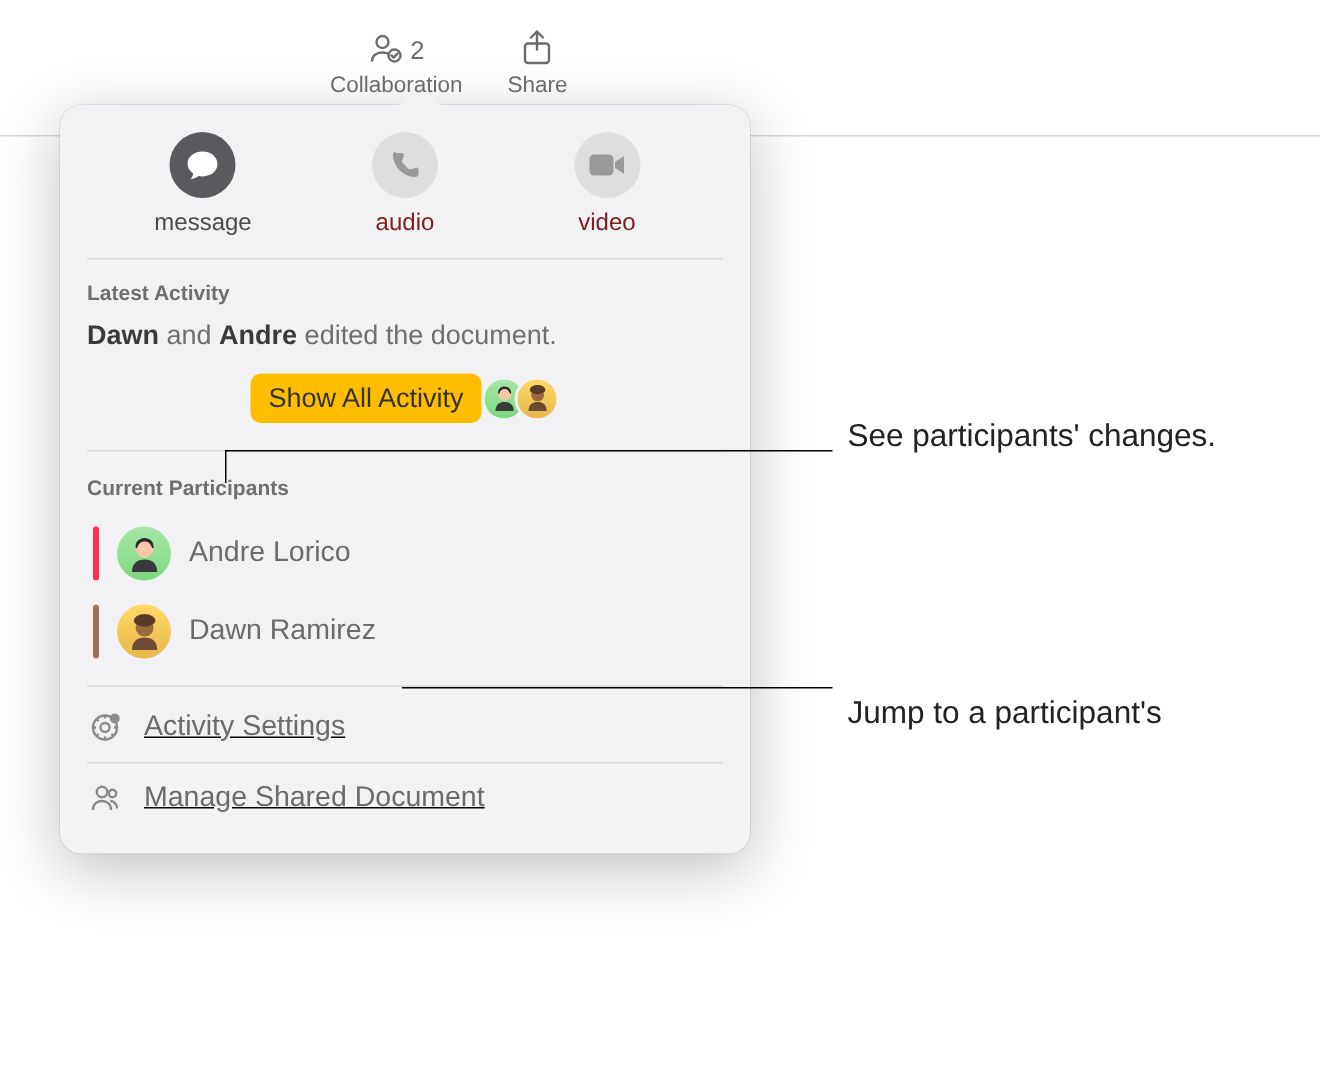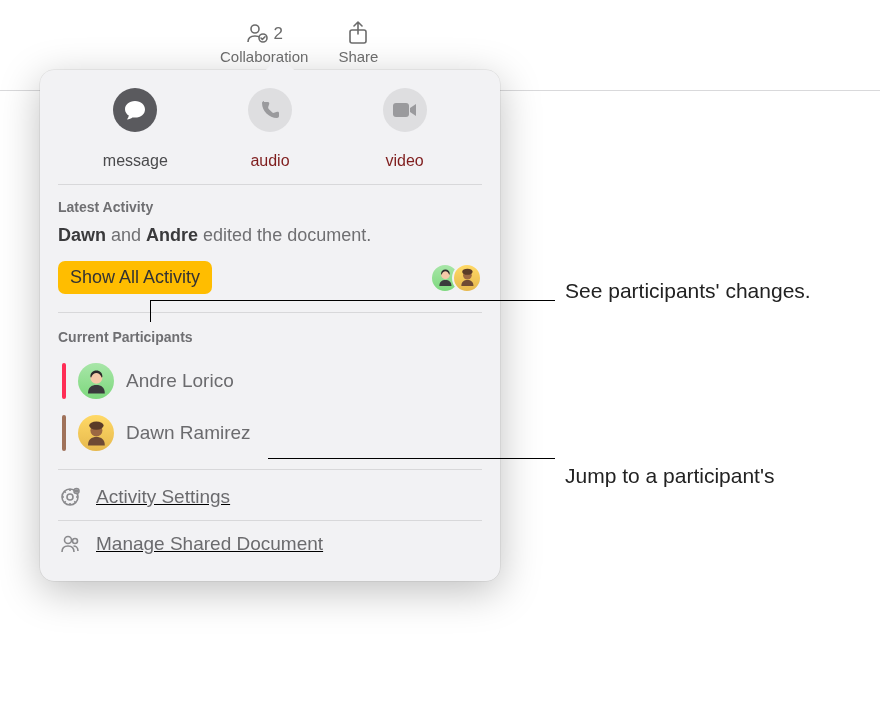--- a/index.html
+++ b/index.html
@@ -62,21 +62,21 @@
       display: flex;
       justify-content: space-around;
       padding: 18px 10px 14px;
       border-bottom: 1px solid #d8d8da;
       margin: 0 18px;
     }
     .comm-btn {
       display: flex;
       flex-direction: column;
       align-items: center;
-      gap: 20px;
+      gap: 8px;
       cursor: pointer;
       width: 120px;
     }
     .comm-circle {
       width: 44px;
       height: 44px;
       border-radius: 50%;
       display: flex;
       align-items: center;
       justify-content: center;
@@ -98,21 +98,21 @@
       margin-bottom: 10px;
     }
     .activity-text {
       font-size: 18px;
       color: #6f6f72;
       margin-bottom: 15px;
     }
     .activity-text .bold { font-weight: 600; color: #3a3a3c; }
     .activity-row {
       display: flex;
-      justify-content: space-between;
+      justify-content: center;
       align-items: center;
       padding-bottom: 18px;
       border-bottom: 1px solid #d8d8da;
     }
     .show-all-btn {
       background: #ffbd00;
       border-radius: 7px;
       padding: 6px 12px;
       font-size: 18px;
       font-weight: 500;

